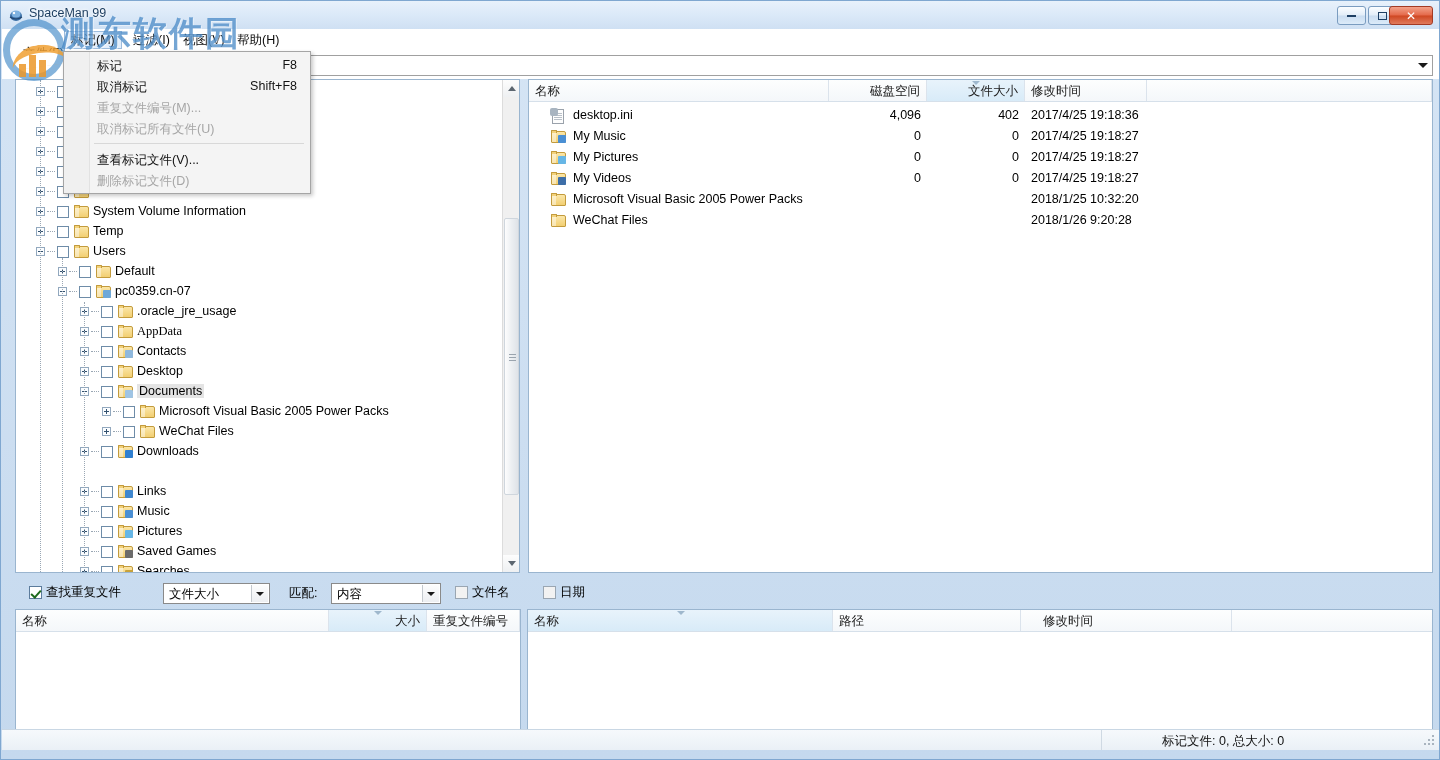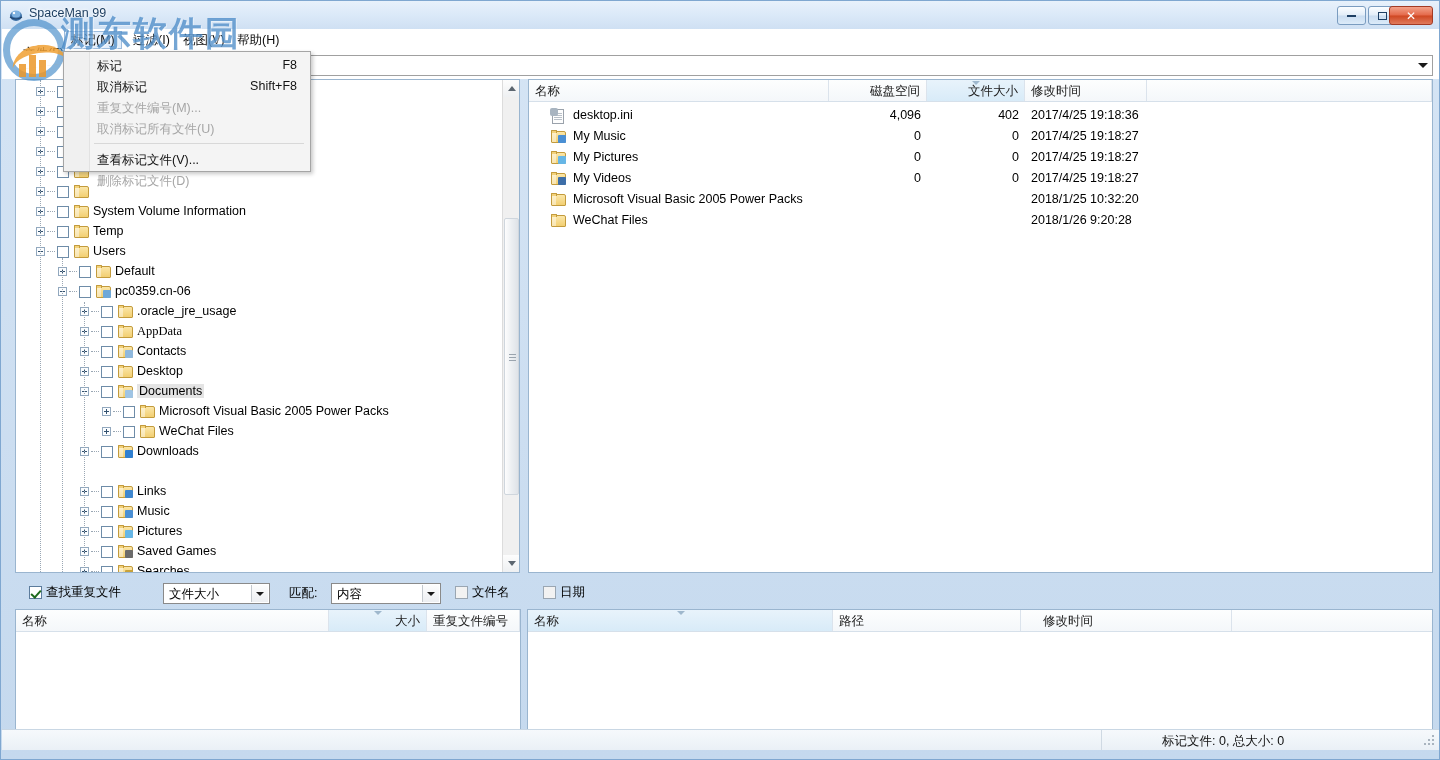--- a/index.html
+++ b/index.html
@@ -162,21 +162,21 @@
     position: absolute; left: 1px; top: 3px; width: 4px; height: 9px;
     background: rgba(255,255,255,0.45);
   }
   .folder .badge {
     position: absolute; right: 0px; bottom: 0px;
     width: 8px; height: 8px; border-radius: 1px;
   }
 
   
   #dropdown {
-    position: absolute; left: 62px; top: 50px; width: 248px; height: 121px;
+    position: absolute; left: 62px; top: 50px; width: 248px; height: 143px;
     background: #f4f4f4; border: 1px solid #a5a5a5;
     box-shadow: 2px 2px 4px rgba(0,0,0,0.22);
     z-index: 60;
   }
   #dropdown .gutter {
     position: absolute; left: 0; top: 0; width: 26px; height: 100%;
     background: #f0f0f0; border-right: 1px solid #e2e2e2;
   }
   .mi {
     position: absolute; left: 1px; width: 246px; height: 21px; cursor: default;
@@ -557,21 +557,21 @@
         <div class="trow" style="top:202px;">
           <span class="tw" style="left:42px;"></span>
           <span class="dots" style="left:53px;"></span>
           <span class="tcheck" style="left:63px;"></span>
           <span class="folder" style="position: absolute; left: 80px; top: 3px;">
             <span class="back"></span>
             <span class="tab"></span>
             <span class="ov"></span>
             <span class="badge" style="background:#6fa8d8;"></span>
           </span>
-          <span class="tlabel" style="left:99px;">pc0359.cn-06</span>
+          <span class="tlabel" style="left:99px;">pc0359.cn-07</span>
         </div>
         <div class="trow" style="top:222px;">
           <span class="tw plus" style="left:64px;"></span>
           <span class="dots" style="left:75px;"></span>
           <span class="tcheck" style="left:85px;"></span>
           <span class="folder" style="position: absolute; left: 102px; top: 3px;">
             <span class="back"></span>
             <span class="tab"></span>
             <span class="ov"></span>
           </span>

